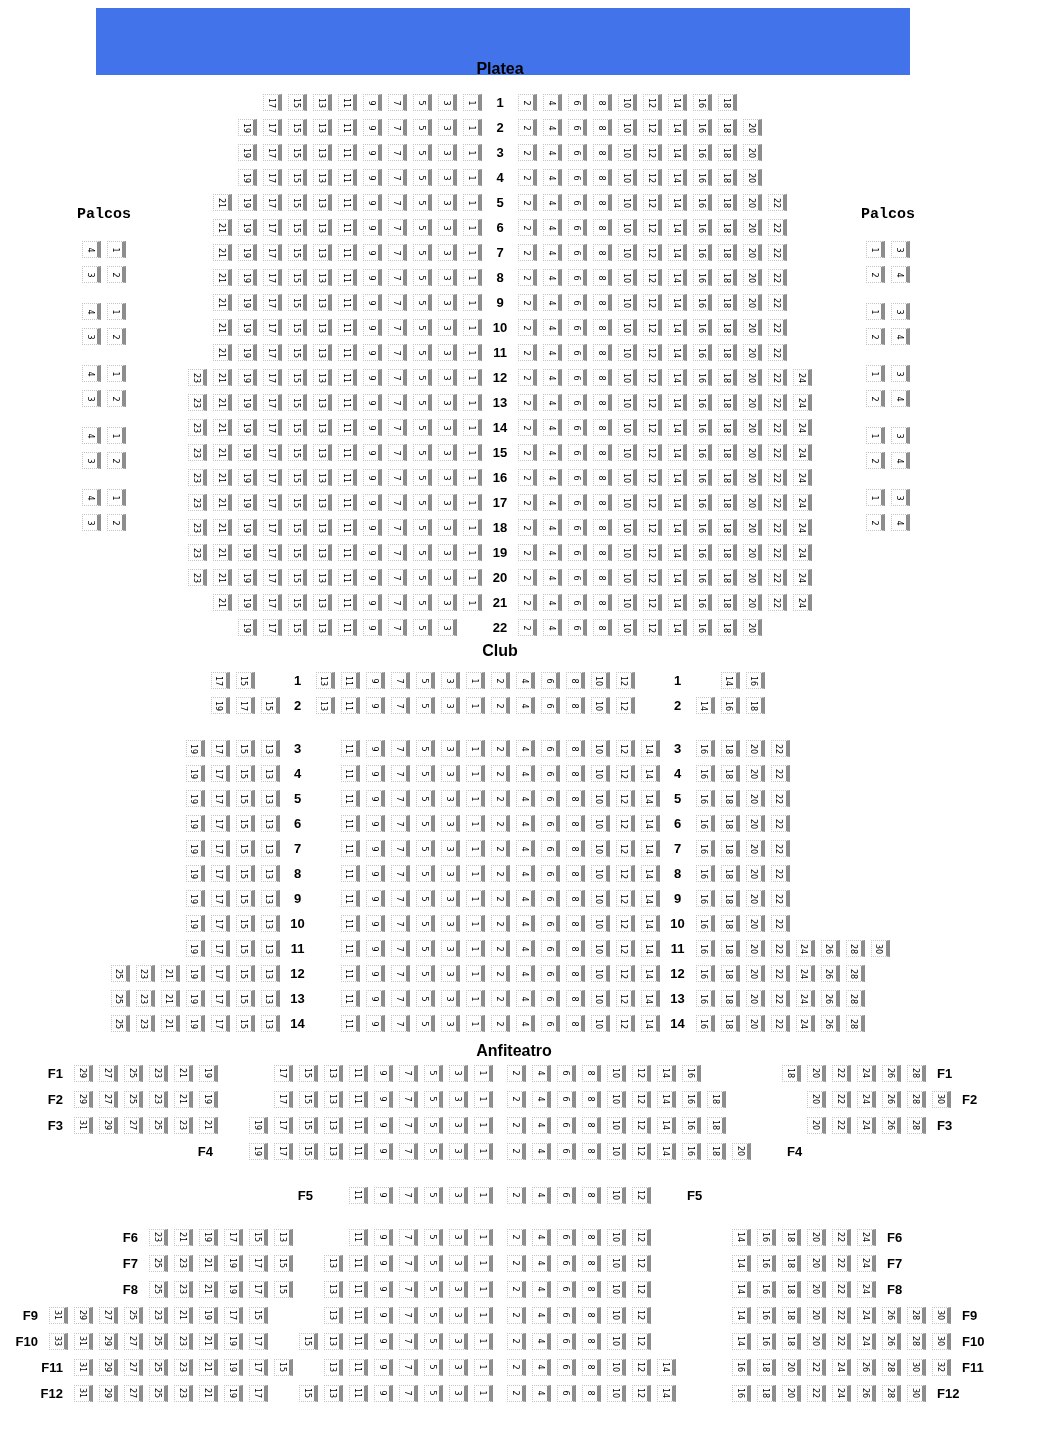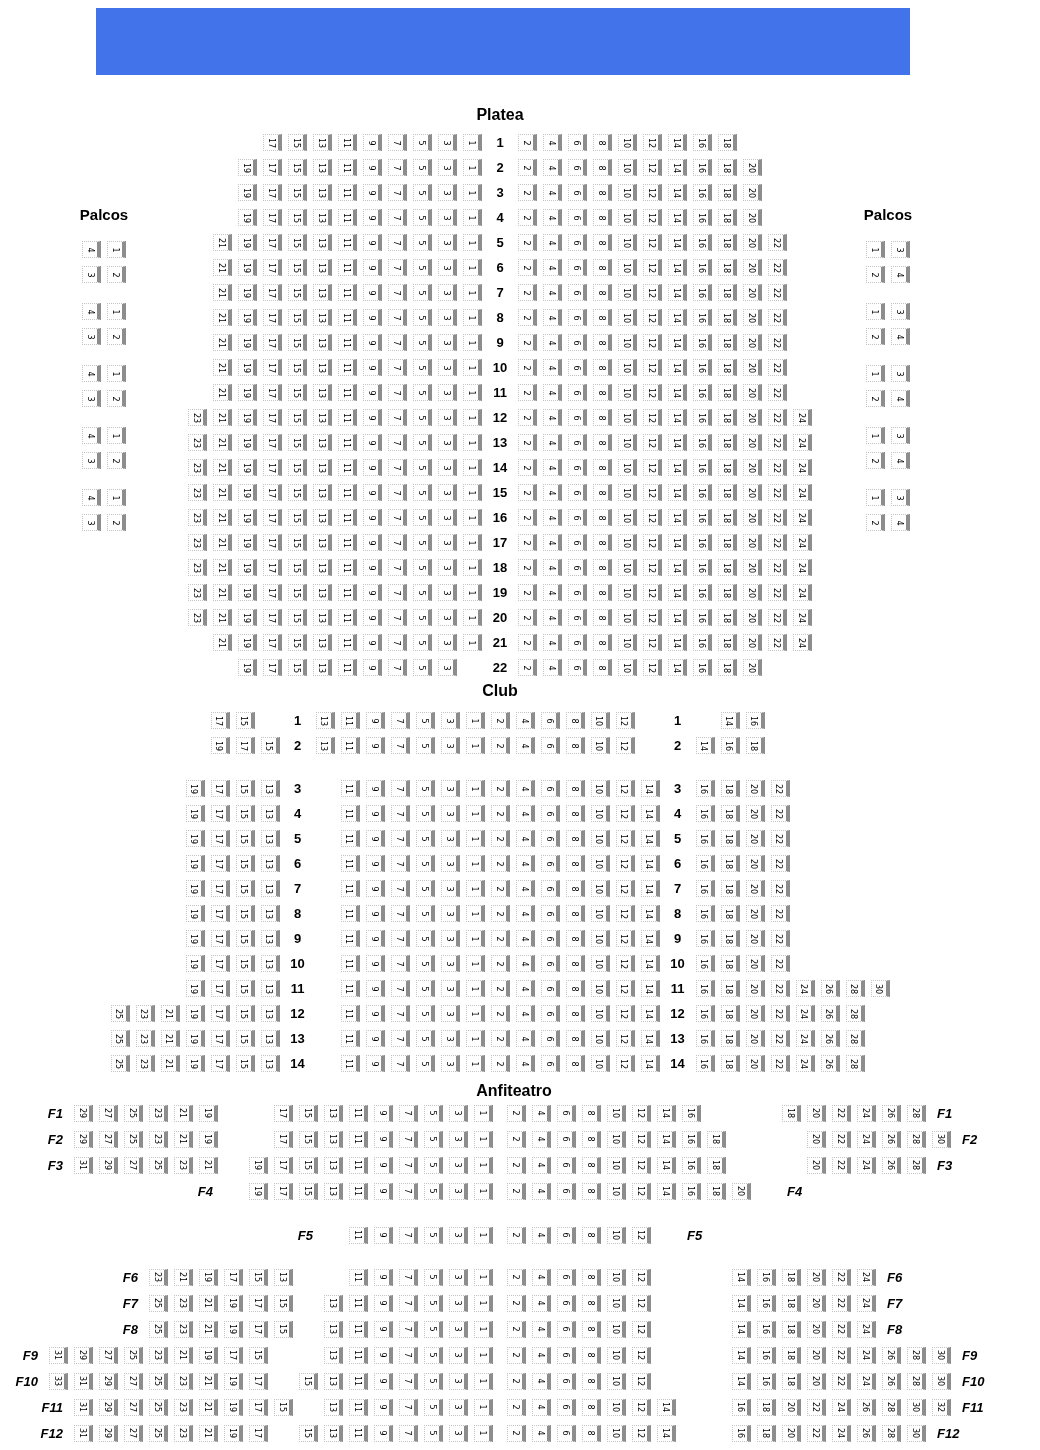--- a/index.html
+++ b/index.html
@@ -1,45 +1,45 @@
 <!DOCTYPE html>
 <html style="--seat-bg: #ffffff; --seat-border: #c4c4c4; --seat-bar: #8d8d8d; --seat-text: #000000;"><head>
 <meta charset="utf-8">
 <style>
   html,body{margin:0;padding:0;background:#ffffff;}
   body{width:1040px;height:1450px;position:relative;font-family:"Liberation Sans",sans-serif;overflow:hidden;}
   .banner{position:absolute;left:96px;top:8px;width:814px;height:67px;background:#4373ea;}
   .hall{position:absolute;left:0;top:0;width:1000px;}
   .sec-title{text-align:center;font-weight:bold;font-size:16px;color:#000;}
-  #platea-title{padding-top:106px;margin-bottom:6px;}
+  #platea-title{padding-top:60px;margin-bottom:12px;}
   #club-title{margin-top:2px;margin-bottom:8px;}
   #anfi-title{margin-top:6px;margin-bottom:0;margin-left:28px;}
   .srow{display:flex;justify-content:center;align-items:center;height:25px;}
   .arow{height:26px;}
   .wing{display:flex;align-items:center;flex:none;}
   .wl{justify-content:flex-end;}
   .wr{justify-content:flex-start;}
   .plat-w{width:300px;}
   .club-ol{width:175px;}
   .club-c{width:350px;}
   .club-or{width:200px;}
   .af-w{width:496px;}
   .axis{width:8px;flex:none;}
   .rlabel{width:30px;text-align:center;font-weight:bold;font-size:13px;color:#000;flex:none;}
-  .flabel{font-weight:bold;font-size:13px;color:#000;margin:0 8px;white-space:nowrap;flex:none;font-style:italic;}
+  .flabel{font-weight:bold;font-size:13px;color:#000;margin:0 8px;white-space:nowrap;flex:none;}
   .seat{width:14px;height:15px;background:var(--seat-bg,#fff);border:1px dotted var(--seat-border,#c4c4c4);
         border-right:4px solid var(--seat-bar,#8d8d8d);margin:0 3px;display:flex;align-items:center;
         justify-content:center;flex:none;cursor:pointer;}
   .seat span{transform:rotate(90deg);font-size:8px;line-height:1;color:var(--seat-text,#000);
         font-family:"DejaVu Sans",sans-serif;}
   .sp{flex:none;height:1px;}
   .palcos{position:absolute;top:206px;width:56px;text-align:center;}
   #palcos-left{left:76px;}
   #palcos-right{left:860px;}
-  .palcos .sec-title{font-size:15px;margin-bottom:14px;}
+  .palcos .sec-title{font-size:15px;margin-bottom:14px;font-family:Liberation Mono, monospace;}
   .pbox{margin-bottom:12px;}
   .prow{display:flex;justify-content:center;align-items:center;height:25px;}
 </style>
 </head>
 <body>
 
 <div class="banner" style="background: rgb(67, 115, 234);"></div>
 
 <div class="palcos" id="palcos-left">
   <div class="sec-title">Palcos</div>

